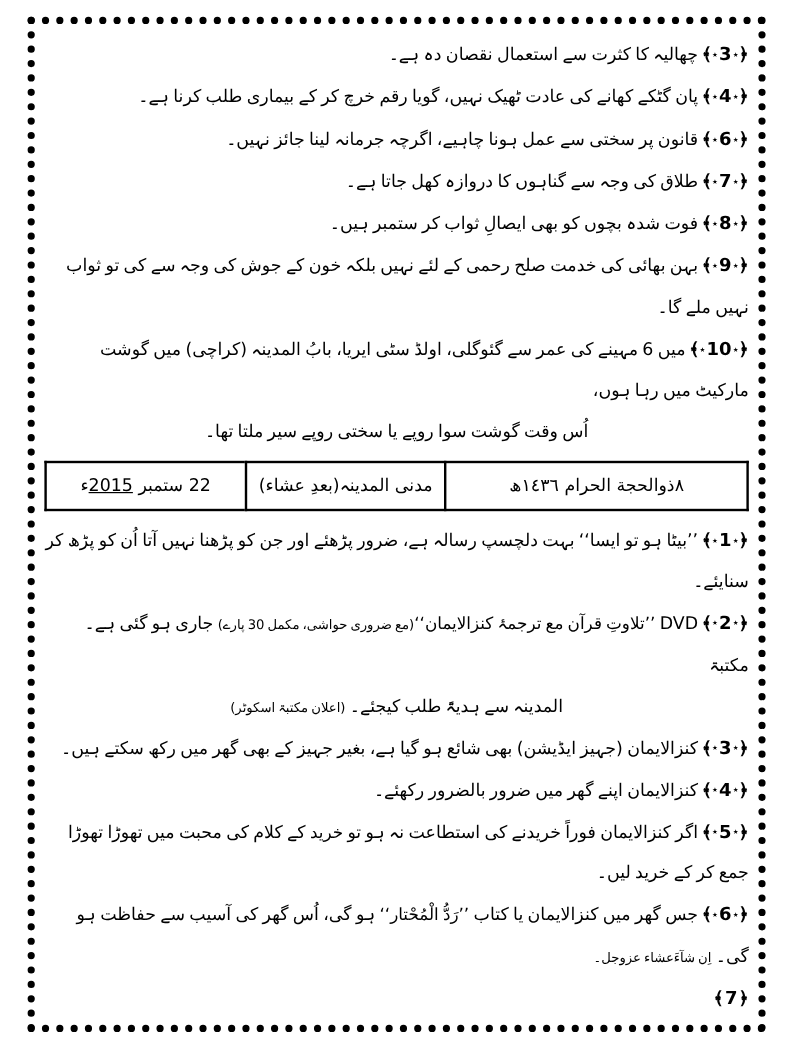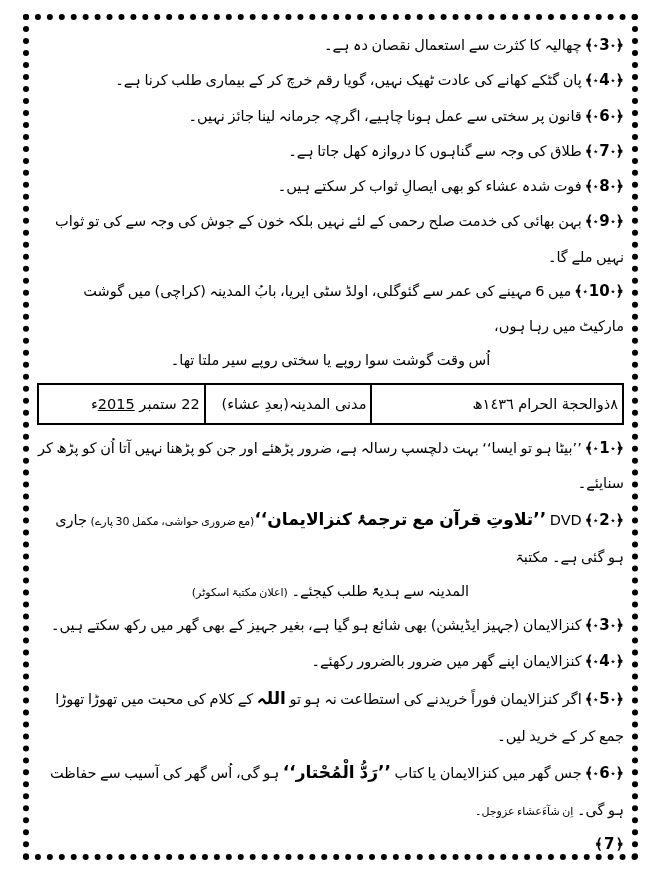--- a/index.html
+++ b/index.html
@@ -21,47 +21,47 @@
     font-size:14.5px;line-height:2.35;
     word-spacing:-1px;
   }
   .row.center{text-align:center;}
   .orn{
     direction:ltr;display:inline-block;font-weight:bold;
     padding-left:3px;letter-spacing:-1px;white-space:nowrap;
   }
   .orn .flower{font-size:9px;vertical-align:2px;letter-spacing:0;}
   .orn .num{font-size:15px;letter-spacing:0;padding:0 1px;}
-  .bold{font-weight:bold;font-size:17px;}
+  .bold{font-weight:normal;font-size:14px;}
   .small{font-size:11px;}
   .underline{text-decoration:underline;}
   table.info{
     width:100%;border-collapse:collapse;direction:rtl;
     margin:6px 0 6px 0;
   }
   table.info td{
     border:2px solid #000;
-    height:34px;text-align:right;vertical-align:middle;
+    height:34px;text-align:center;vertical-align:middle;
     font-size:14.5px;padding:2px 4px;
   }
   td.hijri{width:43%;font-size:15px;}
   td.event{width:28.5%;}
   td.greg{width:28.5%;font-size:15.5px;}
 </style>
 </head>
 <body>
 
 <div class="frame">
 
   <div class="pearl-list">
       <div class="row"><span class="orn">﴾<span class="flower">٭</span><span class="num">3</span><span class="flower">٭</span>﴿</span><span><span>چھالیہ کا کثرت سے استعمال نقصان دہ ہے۔</span></span></div>
       <div class="row"><span class="orn">﴾<span class="flower">٭</span><span class="num">4</span><span class="flower">٭</span>﴿</span><span><span>پان گٹکے کھانے کی عادت ٹھیک نہیں، گویا رقم خرچ کر کے بیماری طلب کرنا ہے۔</span></span></div>
       <div class="row"><span class="orn">﴾<span class="flower">٭</span><span class="num">6</span><span class="flower">٭</span>﴿</span><span><span>قانون پر سختی سے عمل ہونا چاہیے، اگرچہ جرمانہ لینا جائز نہیں۔</span></span></div>
       <div class="row"><span class="orn">﴾<span class="flower">٭</span><span class="num">7</span><span class="flower">٭</span>﴿</span><span><span>طلاق کی وجہ سے گناہوں کا دروازہ کھل جاتا ہے۔</span></span></div>
-      <div class="row"><span class="orn">﴾<span class="flower">٭</span><span class="num">8</span><span class="flower">٭</span>﴿</span><span><span>فوت شدہ عشاء کو بھی ایصالِ ثواب کر سکتے ہیں۔</span></span></div>
+      <div class="row"><span class="orn">﴾<span class="flower">٭</span><span class="num">8</span><span class="flower">٭</span>﴿</span><span><span>فوت شدہ بچوں کو بھی ایصالِ ثواب کر ستمبر ہیں۔</span></span></div>
       <div class="row"><span class="orn">﴾<span class="flower">٭</span><span class="num">9</span><span class="flower">٭</span>﴿</span><span><span>بہن بھائی کی خدمت صلح رحمی کے لئے نہیں بلکہ خون کے جوش کی وجہ سے کی تو ثواب نہیں ملے گا۔</span></span></div>
       <div class="row"><span class="orn">﴾<span class="flower">٭</span><span class="num">10</span><span class="flower">٭</span>﴿</span><span><span>میں 6 مہینے کی عمر سے گئوگلی، اولڈ سٹی ایریا، بابُ المدینہ (کراچی) میں گوشت مارکیٹ میں رہا ہوں،</span></span></div>
       <div class="row center"><span><span>اُس وقت گوشت سوا روپے یا سختی روپے سیر ملتا تھا۔</span></span></div>
     </div>
 
   <table class="info">
     <tbody>
         <tr>
       <td class="hijri">
         <span>٨ذوالحجة الحرام ١٤٣٦ھ</span>
@@ -75,18 +75,18 @@
     </tr>
   </tbody>
     </table>
 
   <div class="pearl-list">
       <div class="row"><span class="orn">﴾<span class="flower">٭</span><span class="num">1</span><span class="flower">٭</span>﴿</span><span><span>’’بیٹا ہو تو ایسا‘‘ بہت دلچسپ رسالہ ہے، ضرور پڑھئے اور جن کو پڑھنا نہیں آتا اُن کو پڑھ کر سنایئے۔</span></span></div>
       <div class="row"><span class="orn">﴾<span class="flower">٭</span><span class="num">2</span><span class="flower">٭</span>﴿</span><span><span>DVD </span><span class="bold">’’تلاوتِ قرآن مع ترجمۂ کنزالایمان‘‘</span><span class="small">(مع ضروری حواشی، مکمل 30 پارے)</span><span> جاری ہو گئی ہے۔ مکتبۃ</span></span></div>
       <div class="row center"><span><span>المدینہ سے ہدیۃً طلب کیجئے۔ </span><span class="small">(اعلان مکتبۃ اسکوٹر)</span></span></div>
       <div class="row"><span class="orn">﴾<span class="flower">٭</span><span class="num">3</span><span class="flower">٭</span>﴿</span><span><span>کنزالایمان (جہیز ایڈیشن) بھی شائع ہو گیا ہے، بغیر جہیز کے بھی گھر میں رکھ سکتے ہیں۔</span></span></div>
       <div class="row"><span class="orn">﴾<span class="flower">٭</span><span class="num">4</span><span class="flower">٭</span>﴿</span><span><span>کنزالایمان اپنے گھر میں ضرور بالضرور رکھئے۔</span></span></div>
-      <div class="row"><span class="orn">﴾<span class="flower">٭</span><span class="num">5</span><span class="flower">٭</span>﴿</span><span><span>اگر کنزالایمان فوراً خریدنے کی استطاعت نہ ہو تو </span><span class="bold">اللہ</span><span> کے کلام کی محبت میں تھوڑا تھوڑا جمع کر کے خرید لیں۔</span></span></div>
+      <div class="row"><span class="orn">﴾<span class="flower">٭</span><span class="num">5</span><span class="flower">٭</span>﴿</span><span><span>اگر کنزالایمان فوراً خریدنے کی استطاعت نہ ہو تو </span><span class="bold">خرید</span><span> کے کلام کی محبت میں تھوڑا تھوڑا جمع کر کے خرید لیں۔</span></span></div>
       <div class="row"><span class="orn">﴾<span class="flower">٭</span><span class="num">6</span><span class="flower">٭</span>﴿</span><span><span>جس گھر میں کنزالایمان یا کتاب </span><span class="bold">’’رَدُّ الْمُحْتار‘‘</span><span> ہو گی، اُس گھر کی آسیب سے حفاظت ہو گی۔ </span><span class="small">اِن شآءَعشاء عزوجل۔</span></span></div>
       <div class="row"><span class="orn">﴾<span class="num">7</span>﴿</span></div>
     </div>
 
 </div>
 
 </body></html>

